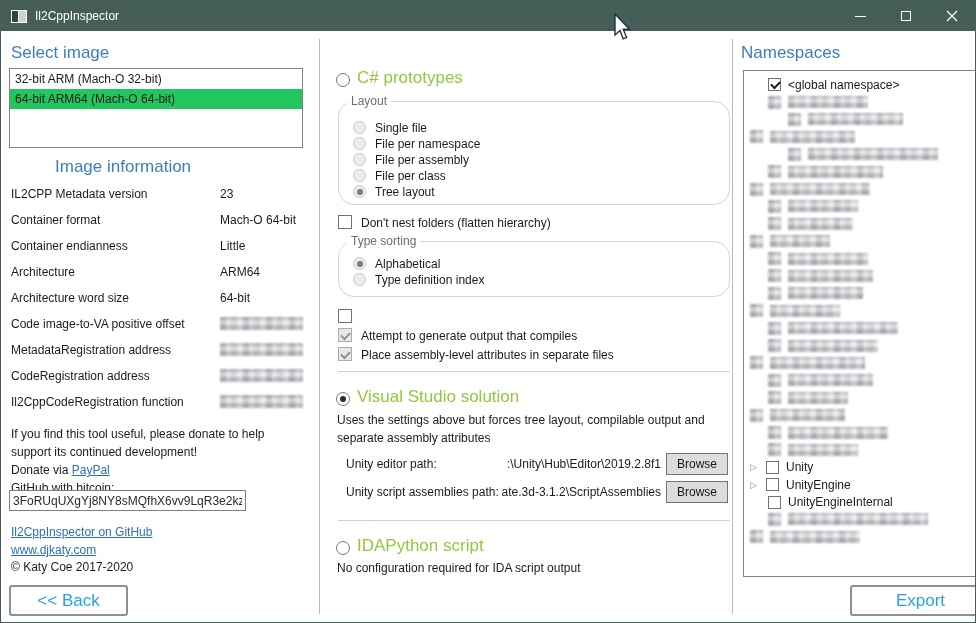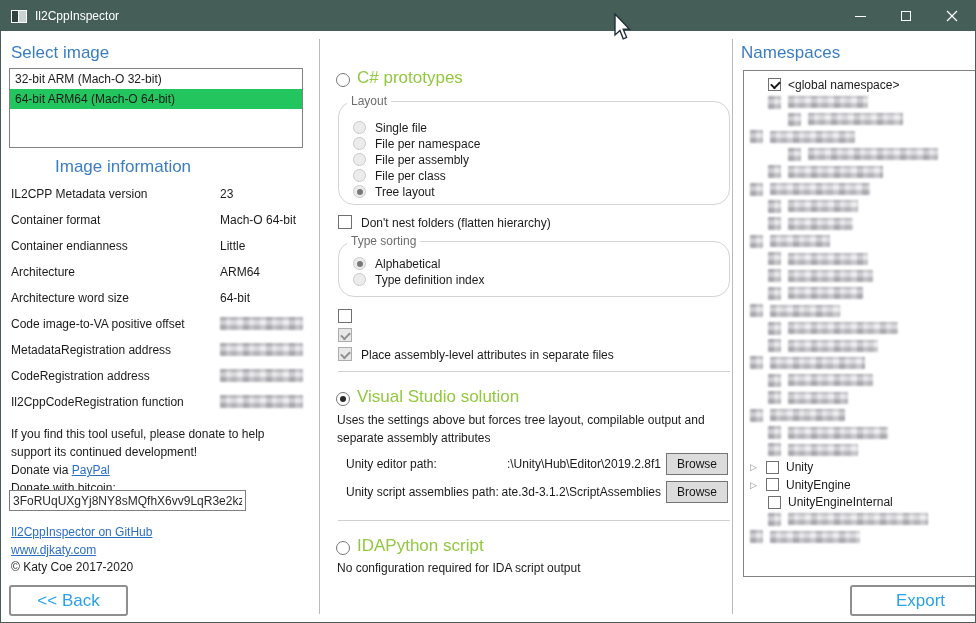--- a/index.html
+++ b/index.html
@@ -161,21 +161,21 @@
     <div class="info-row">
         <span class="k">Il2CppCodeRegistration function</span>
         <span class="redacted val-bar"></span>
       </div>
   </div>
 
   <div class="lbl" style="left:10px; top:424px; line-height:18px; white-space:normal; width:300px;">
     <span>If you find this tool useful, please donate to help</span><br>
     <span>support its continued development!</span><br>
     <span>Donate via </span><a class="link">PayPal</a><br>
-    <span>Donate with bitcoin:</span>
+    <span>GitHub with bitcoin:</span>
   </div>
 
   <input class="textbox" style="left: 8px; top: 489px; width: 237px; height: 21px;" readonly="" value="3FoRUqUXgYj8NY8sMQfhX6vv9LqR3e2kzz">
 
   <a class="link lbl" style="left:10px; top:524px;">Il2CppInspector on GitHub</a>
   <a class="link lbl" style="left:10px; top:542px;">www.djkaty.com</a>
   <span class="lbl" style="left:10px; top:559px;text-align:center;">© Katy Coe 2017-2020</span>
 
   <div class="btn-big" style="left:8px; top:584px; width:119px; height:31px;">&lt;&lt; Back</div>
 
@@ -203,20 +203,21 @@
   <div class="groupbox" style="left:337px; top:240px; width:392px; height:56px;">
     <span class="gb-label">Type sorting</span>
     <span class="radio sm dis sel" style="left:14px; top:15px;"></span>
     <span class="lbl" style="left:36px; top:15px;">Alphabetical</span>
     <span class="radio sm dis" style="left:14px; top:31px;"></span>
     <span class="lbl" style="left:36px; top:31px;">Type definition index</span>
   </div>
 
   <span class="cbox" style="left:337px; top:308px;"></span>
   <span class="cbox chk-dis" style="left:337px; top:327px;"></span>
+  <span class="lbl" style="left:360px; top:328px;">Attempt to generate output that compiles</span>
   <span class="cbox chk-dis" style="left:337px; top:346px;"></span>
   <span class="lbl" style="left:360px; top:347px;">Place assembly-level attributes in separate files</span>
 
   <div class="hsep" style="left:337px; top:370px; width:392px;"></div>
 
   <span class="radio lg sel" style="left:335px; top:391px;"></span>
   <span class="green-head" style="left:356px; top:386px;">Visual Studio solution</span>
   <span class="lbl" style="left:336px; top:412px;">Uses the settings above but forces tree layout, compilable output and</span>
   <span class="lbl" style="left:336px; top:430px;">separate assembly attributes</span>
 

